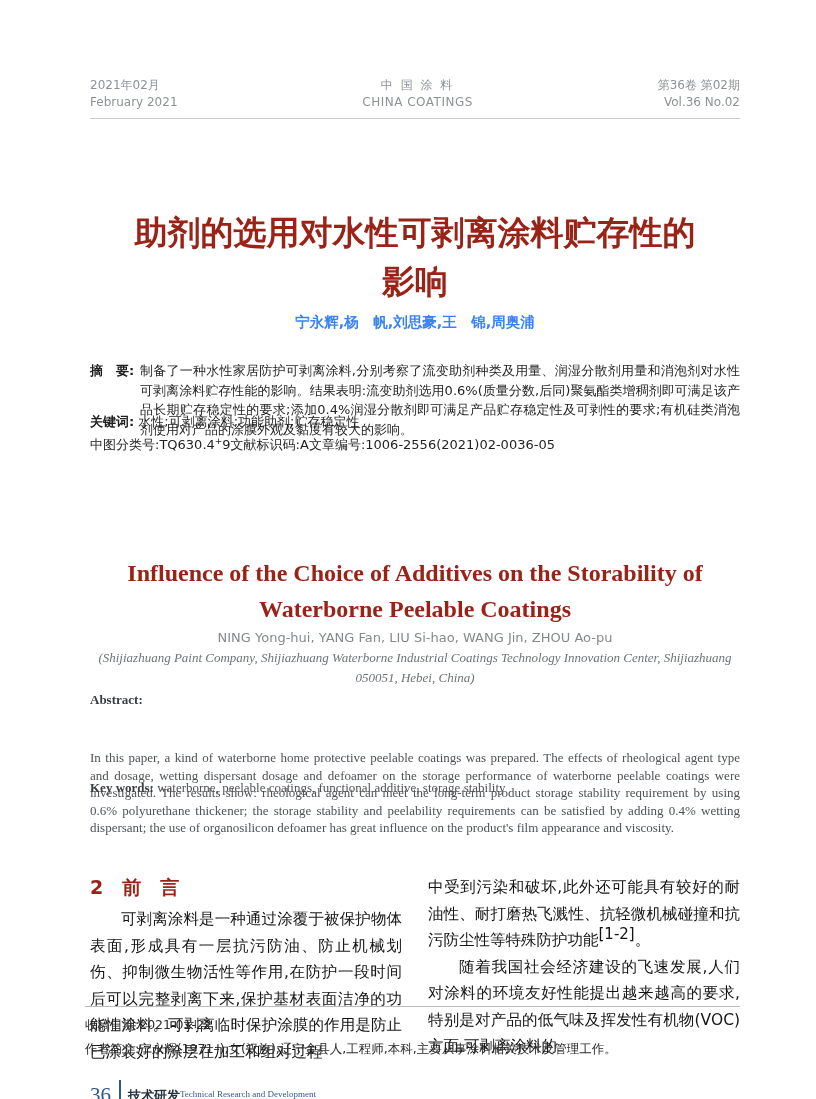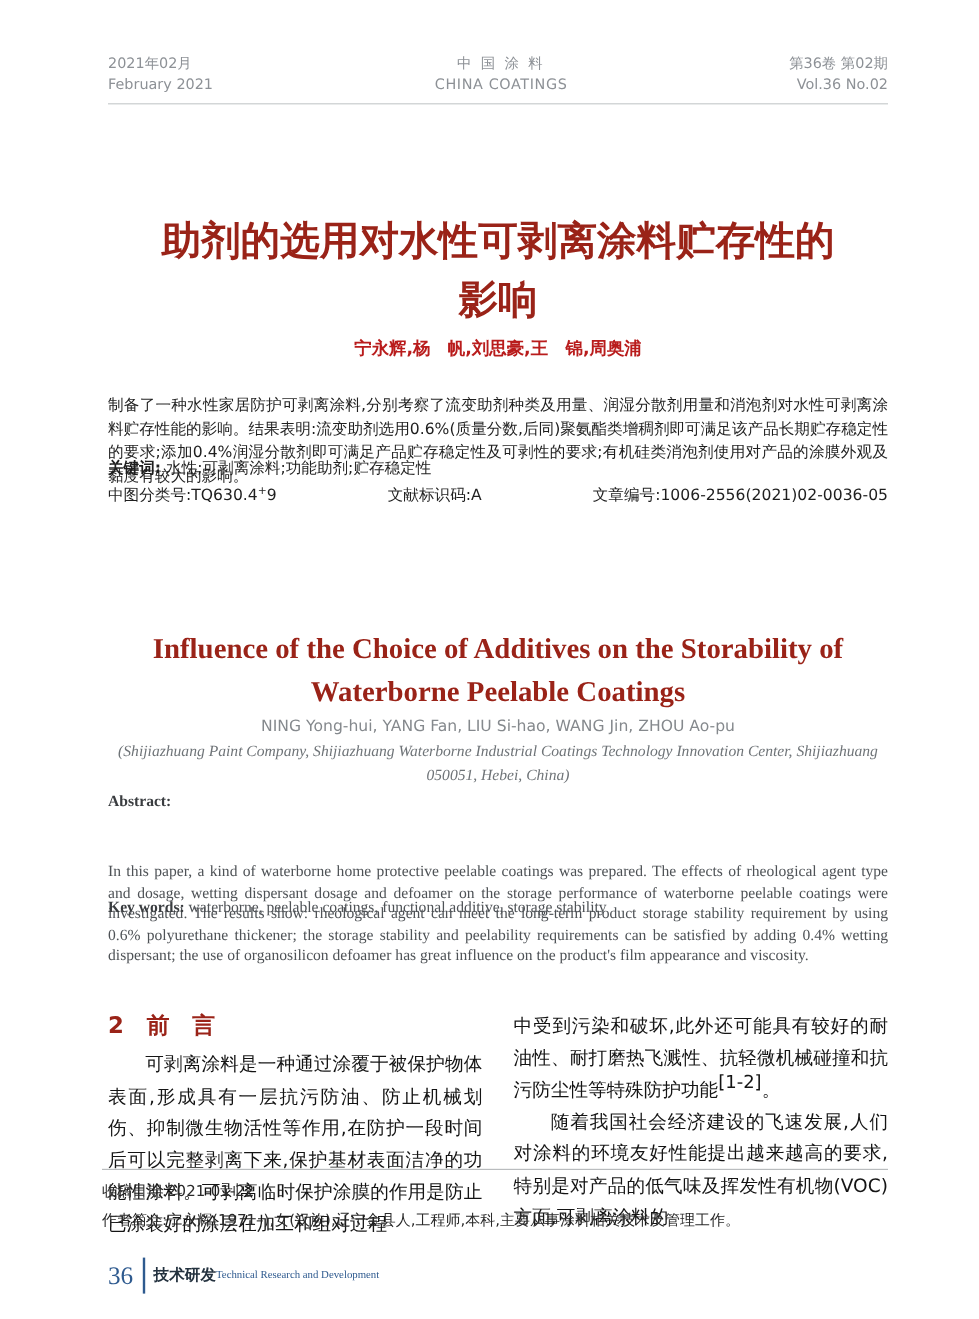--- a/index.html
+++ b/index.html
@@ -3,21 +3,21 @@
 <meta charset="utf-8">
 <style>
   * { margin: 0; padding: 0; box-sizing: border-box; }
   html, body { background: #ffffff; }
   body {
     width: 816px; height: 1099px;
     font-family: "DejaVu Sans", sans-serif;
     color: #222;
     overflow: hidden;
   }
-  .page { position: relative; width: 816px; height: 969px; background: #fff; }
+  .page { position: relative; width: 816px; height: 969px; background: #fff; margin-top: 32px; }
 
   
   .jheader {
     position: absolute; top: 45px; left: 90px; right: 76px;
     display: flex; justify-content: space-between;
     color: #8d9196; font-size: 12px; line-height: 17px;
     border-bottom: 1px solid #c9ccce; padding-bottom: 7px;
   }
   .jheader .col { white-space: nowrap; }
   .jheader .c-center { text-align: center; letter-spacing: 2px; }
@@ -27,21 +27,21 @@
   
   .title-cn {
     position: absolute; top: 176px; left: 60px; right: 46px;
     text-align: center; color: #9a2318;
     font-size: 33px; font-weight: bold; line-height: 49px;
     font-family: "DejaVu Sans", sans-serif;
   }
 
   .authors-cn {
     position: absolute; top: 281px; left: 90px; right: 76px;
-    text-align: center; font-size: 14.5px; font-weight: bold; color: #b91c1c;
+    text-align: center; font-size: 14.5px; font-weight: bold; color: #3b82f6;
   }
   .affil-cn {
     position: absolute; top: 303px; left: 90px; right: 76px;
     text-align: center; font-size: 13.5px; font-weight: bold; color: #1b1b1b;
   }
 
   
   .abs-cn {
     position: absolute; top: 329px; left: 90px; right: 76px;
     display: flex; font-size: 13px; line-height: 19.5px; color: #1f1f1f;
@@ -51,22 +51,22 @@
 
   .kw-cn {
     position: absolute; top: 381px; left: 90px; right: 76px;
     font-size: 13px; color: #1f1f1f;
   }
   .kw-cn .lab { font-weight: bold; }
 
   
   .meta-row {
     position: absolute; top: 404px; left: 90px; right: 76px;
-    display: flex; justify-content: space-between;
-    font-size: 13px; color: #1f1f1f; gap: 19px;
+    display: flex; 
+    font-size: 13px; color: #1f1f1f;
   }
   .meta-row sup { font-size: 9px; vertical-align: super; }
   .doi {
     position: absolute; top: 430px; left: 90px; right: 76px;
     font-size: 12.5px; color: #1f1f1f;
     font-family: "Liberation Serif", serif;
   }
 
   
   .title-en {
@@ -157,20 +157,21 @@
   </div>
 
   <div class="title-cn">
     <div>助剂的选用对水性可剥离涂料贮存性的</div>
     <div>影响</div>
   </div>
 
   <div class="authors-cn">宁永辉,杨　帆,刘思豪,王　锦,周奥浦</div>
 
   <div class="abs-cn">
+    <div class="lab">摘　要:</div>
     <div class="txt">制备了一种水性家居防护可剥离涂料,分别考察了流变助剂种类及用量、润湿分散剂用量和消泡剂对水性可剥离涂料贮存性能的影响。结果表明:流变助剂选用0.6%(质量分数,后同)聚氨酯类增稠剂即可满足该产品长期贮存稳定性的要求;添加0.4%润湿分散剂即可满足产品贮存稳定性及可剥性的要求;有机硅类消泡剂使用对产品的涂膜外观及黏度有较大的影响。</div>
   </div>
 
   <div class="kw-cn">
     <span class="lab">关键词:</span>
     <span>水性;可剥离涂料;功能助剂;贮存稳定性</span>
   </div>
 
   <div class="meta-row">
     <span><span>中图分类号:</span><span>TQ630.4</span><sup>+</sup><span>9</span></span>

